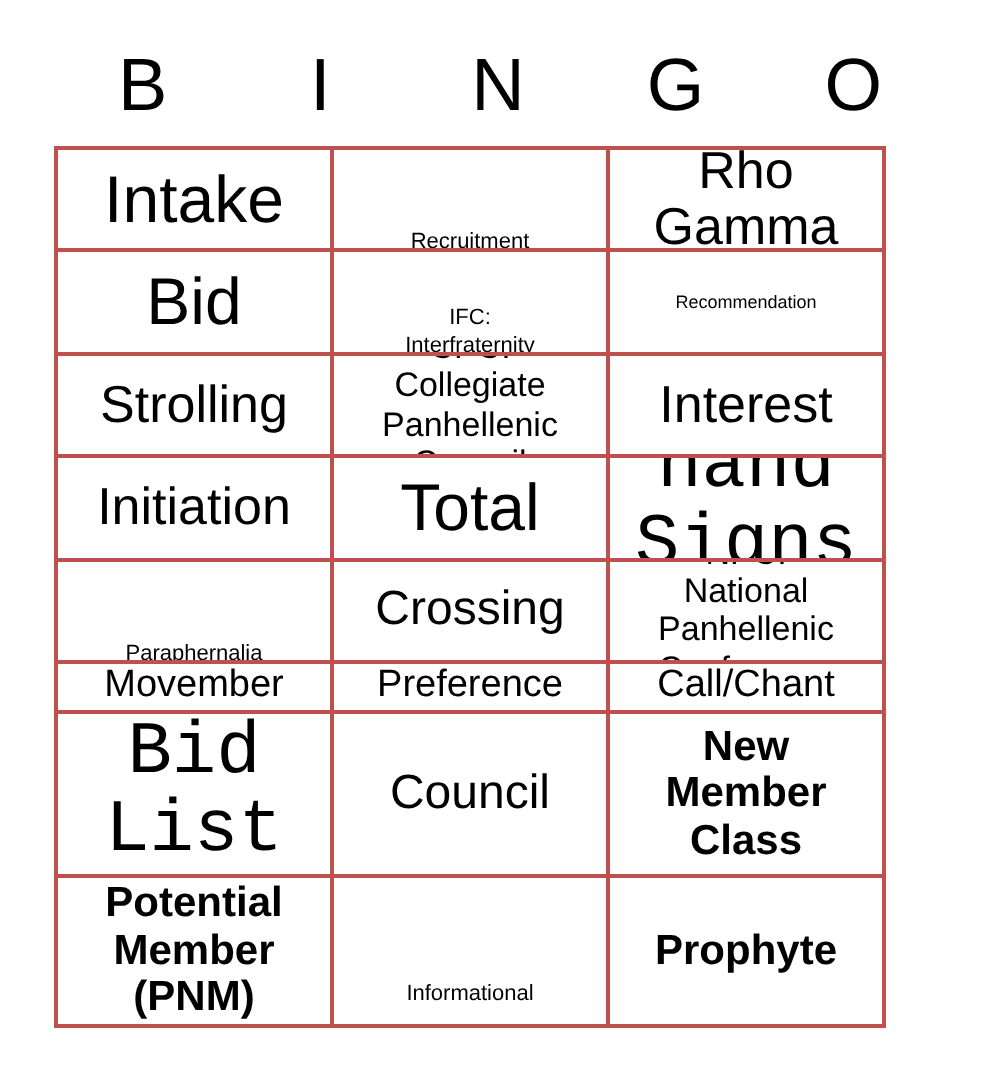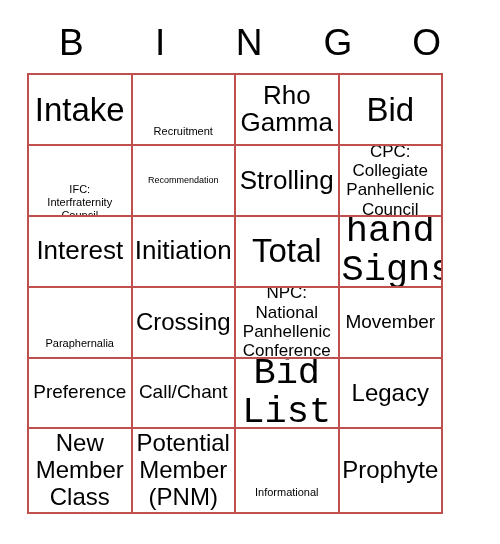--- a/index.html
+++ b/index.html
@@ -42,21 +42,21 @@
     color: #000000;
   }
   
   #grid {
     position: absolute;
     left: 27px;
     top: 73px;
     width: 416px;
     height: 441px;
     display: grid;
-    grid-template-columns: repeat(4, 1fr);
+    grid-template-columns: repeat(3, 1fr);
     grid-template-rows: repeat(5, 1fr);
     border-top: 2px solid #c0504d;
     border-left: 2px solid #c0504d;
     box-sizing: border-box;
     background: #ffffff;
   }
   .cell {
     border-right: 2px solid #c0504d;
     border-bottom: 2px solid #c0504d;
     box-sizing: border-box;
@@ -72,21 +72,21 @@
     display: block;
     width: 100%;
     line-height: 1.06;
     white-space: pre-line;
   }
   
   .fs-xs  .cell-text { font-size: 9px;  line-height: 1.15; }
   .fs-s   .cell-text { font-size: 11px; line-height: 1.2; margin-top: 44px; }
   .fs-m   .cell-text { font-size: 17px; line-height: 1.14; }
   .fs-l   .cell-text { font-size: 19px; line-height: 1.1; }
-  .fs-xl  .cell-text { font-size: 24px; line-height: 1.12; }
+  .fs-xl  .cell-text { font-size: 21px; line-height: 1.12; font-weight: bold; }
   .fs-2xl .cell-text { font-size: 24px; line-height: 1.08; }
   .fs-3xl .cell-text { font-size: 26px; line-height: 1.06; }
   .fs-4xl .cell-text { font-size: 37px; line-height: 1.06; font-family: Liberation Mono, monospace; }
   .fs-5xl .cell-text { font-size: 33px; line-height: 1.02; }
 </style>
 </head>
 <body>
 
 <div id="card">
 
@@ -165,21 +165,21 @@
       </div>
     <div class="cell fs-l">
         <span class="cell-text">Call/Chant</span>
       </div>
     <div class="cell fs-4xl">
         <span class="cell-text">Bid
 List</span>
       </div>
 
     <div class="cell fs-2xl">
-        <span class="cell-text">Legacy</span>
+        <span class="cell-text">Council</span>
       </div>
     <div class="cell fs-xl">
         <span class="cell-text">New
 Member
 Class</span>
       </div>
     <div class="cell fs-xl">
         <span class="cell-text">Potential
 Member
 (PNM)</span>

